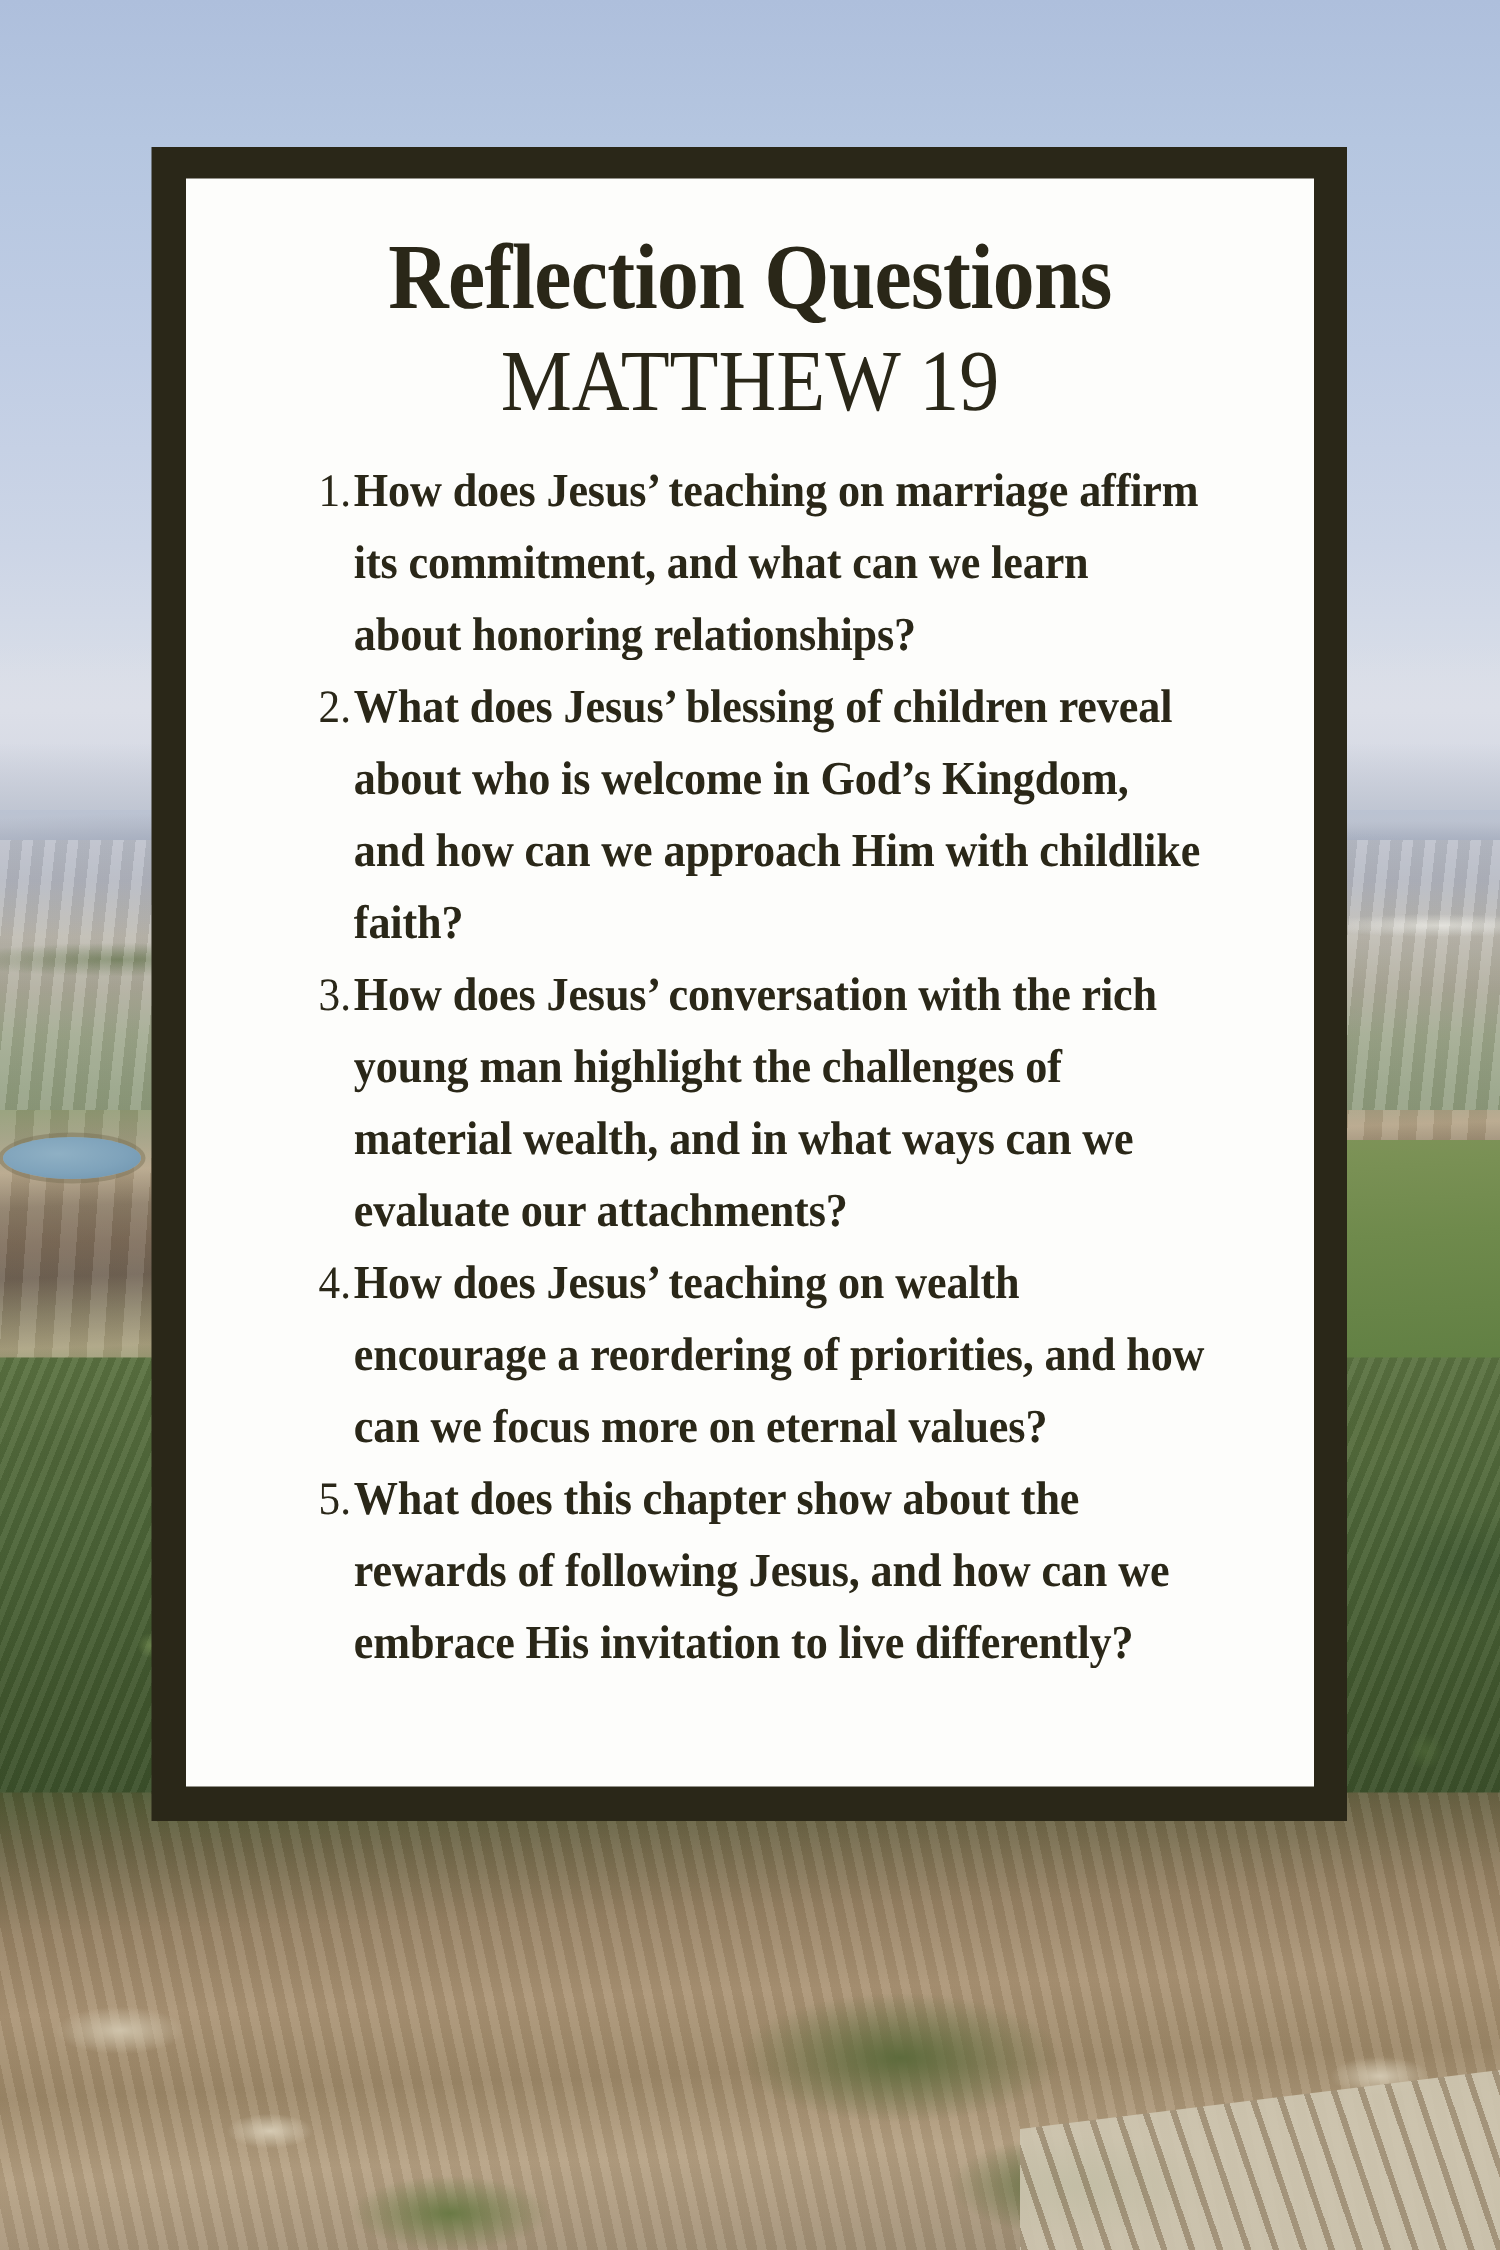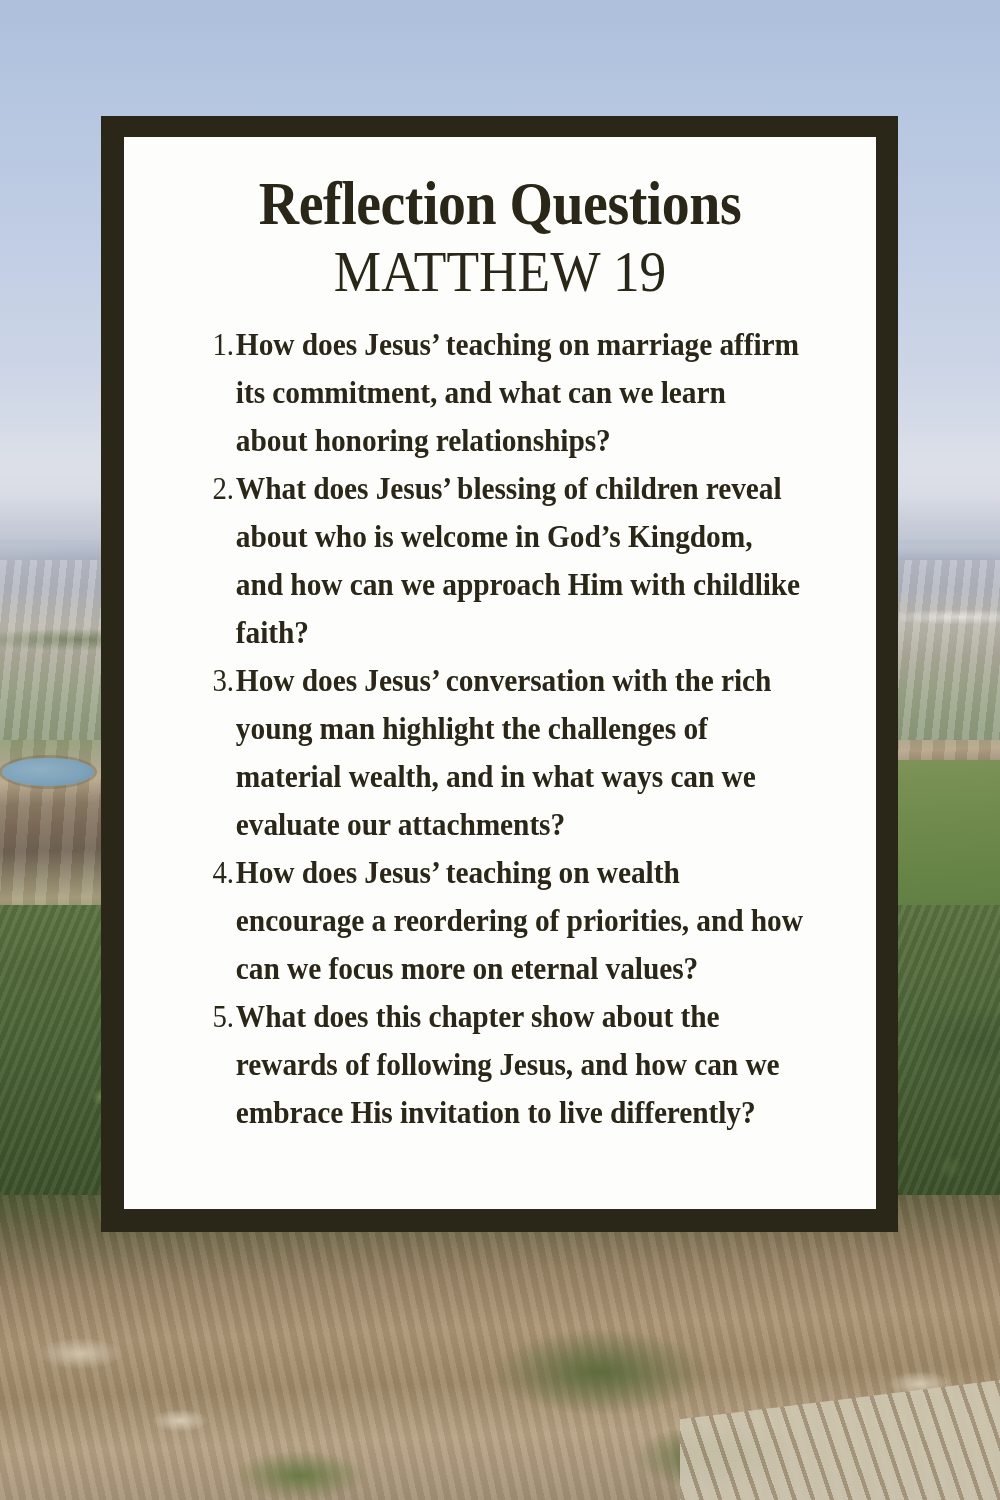--- a/index.html
+++ b/index.html
@@ -117,21 +117,21 @@
     width:320px; height:120px;
     background:repeating-linear-gradient(72deg,
         #cfc7b2 0 13px, #a2937a 13px 17px);
     transform:skewY(-7deg); transform-origin:right bottom;
     opacity:.9;
   }
 
   
   #frame {
     position:absolute;
-    left:101px; top:116px;
+    left:101px; top:98px;
     width:797px; height:1116px;
     background:#2a2718;
     padding:21px 22px 23px 23px;
   }
   #card {
     width:100%; height:100%;
     background:#fdfdfb;
     padding:34px 24px 0 24px;
   }
 

